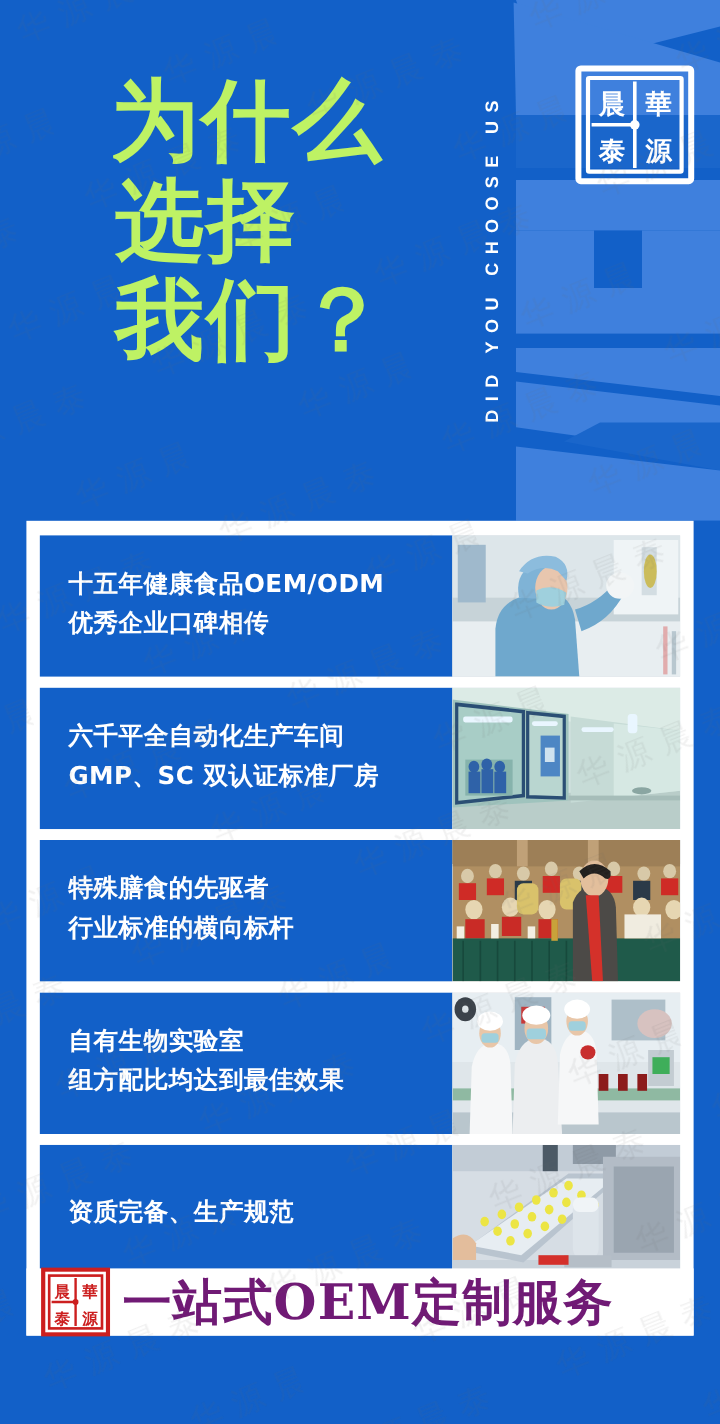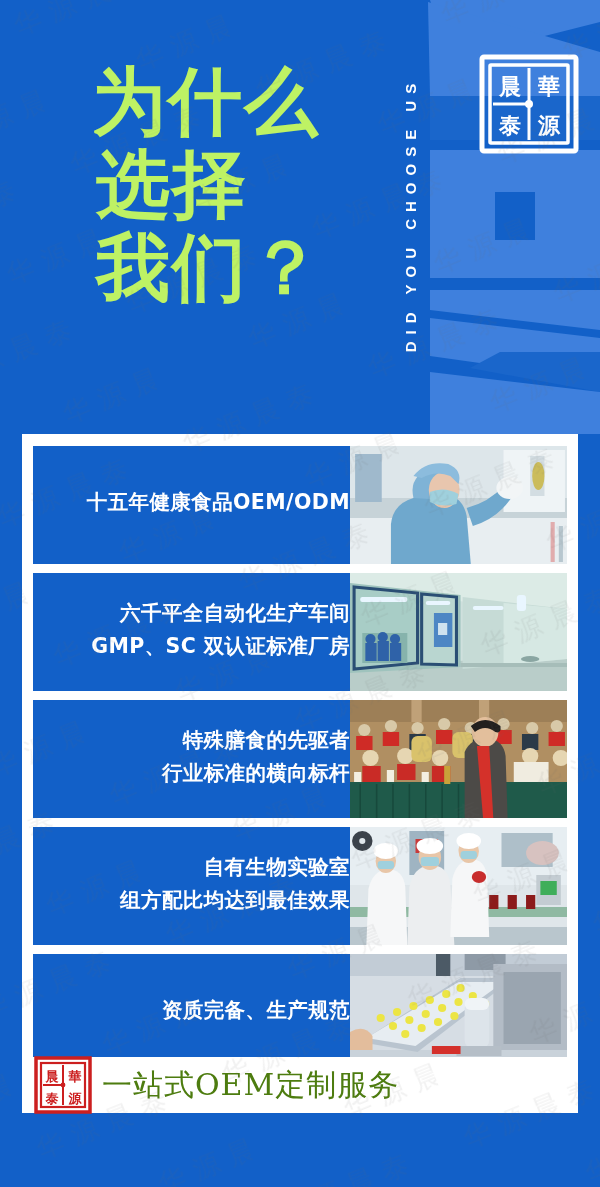--- a/index.html
+++ b/index.html
@@ -62,26 +62,25 @@
     background:#ffffff;
     padding:12px 11px;
   }
   .rows{display:flex;flex-direction:column;gap:9px;}
   .row{
     display:flex;
     height:118px;
     overflow:hidden;
   }
   .row .txtbox{
-    width:317px;
+    width:344px;
     background:#1260c8;
     color:#ffffff;
     display:flex;flex-direction:column;justify-content:center;
     padding:0 0 4px 24px;
-    text-align:right;
   }
   .row .txtbox .ln{
     font-family:"DejaVu Sans","Liberation Sans",sans-serif;
     font-size:20.5px;
     font-weight:bold;
     line-height:1.62;
     letter-spacing:0.4px;
     white-space:nowrap;
   }
   .row .pic{
@@ -96,23 +95,23 @@
   .redbar{
     position:absolute;left:22px;top:1057px;
     width:556px;height:56px;
     background:#ffffff;
     display:flex;align-items:center;
     padding-left:12px;
   }
   .redbar .seal-red{width:58px;height:58px;flex:none;margin-right:10px;}
   .redbar .slogan{
     font-family:"DejaVu Serif","Liberation Serif",serif;
-    font-size:30px;
-    font-weight:normal;
-    color:#4d7c0f;
+    font-size:41px;
+    font-weight:bold;
+    color:#701a75;
     letter-spacing:1px;
     line-height:1;
     white-space:nowrap;
   }
 
   
   .wm{
     position:absolute;inset:0;
     pointer-events:none;
     opacity:.30;
@@ -172,20 +171,21 @@
       <text x="72" y="81" font-family="'DejaVu Sans',sans-serif" font-size="22" font-weight="bold" fill="#ffffff" text-anchor="middle">源</text>
     </svg>
   </div>
 
   <div class="panel">
     <div class="rows">
 
       <div class="row">
         <div class="txtbox">
           <div class="ln">十五年健康食品OEM/ODM</div>
+          <div class="ln">优秀企业口碑相传</div>
         </div>
         <div class="pic">
           <svg viewBox="0 0 212 118" preserveAspectRatio="none">
             <rect width="212" height="118" fill="#e6ecef"></rect>
             <rect x="0" y="0" width="212" height="52" fill="#dde6ea"></rect>
             <rect x="0" y="52" width="212" height="20" fill="#c7d3d8"></rect>
             <rect x="0" y="72" width="212" height="46" fill="#e8eef1"></rect>
             <rect x="5" y="8" width="26" height="48" fill="#9fb9cc"></rect>
             <rect x="150" y="4" width="60" height="62" fill="#eff4f6"></rect>
             <rect x="176" y="10" width="14" height="40" fill="#d3dde2"></rect>

